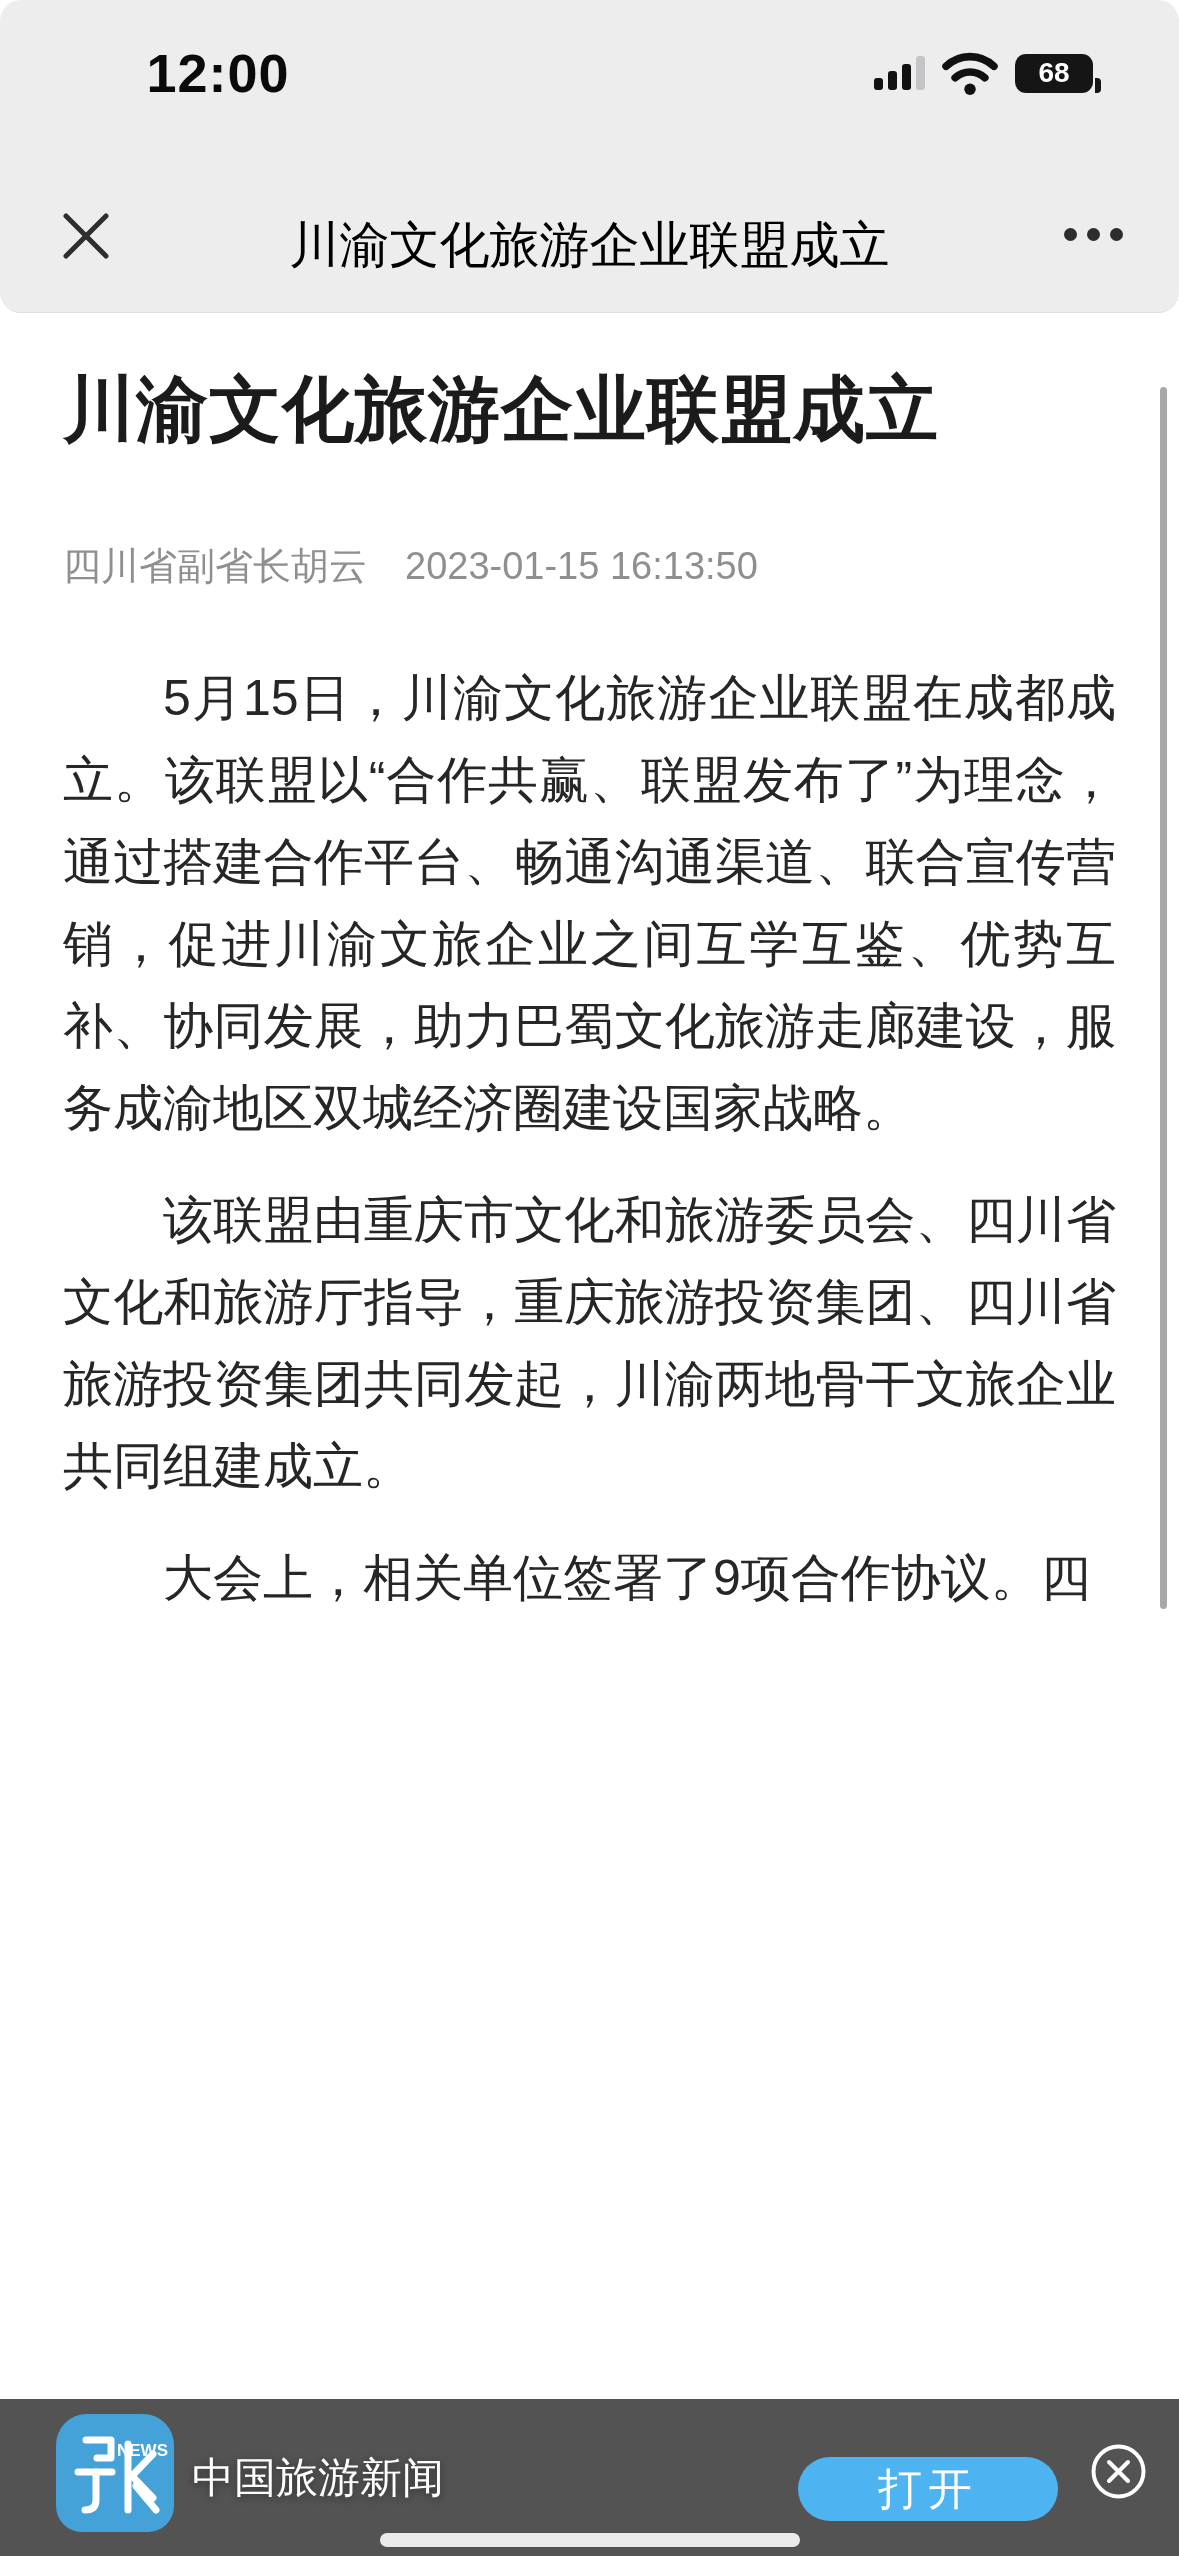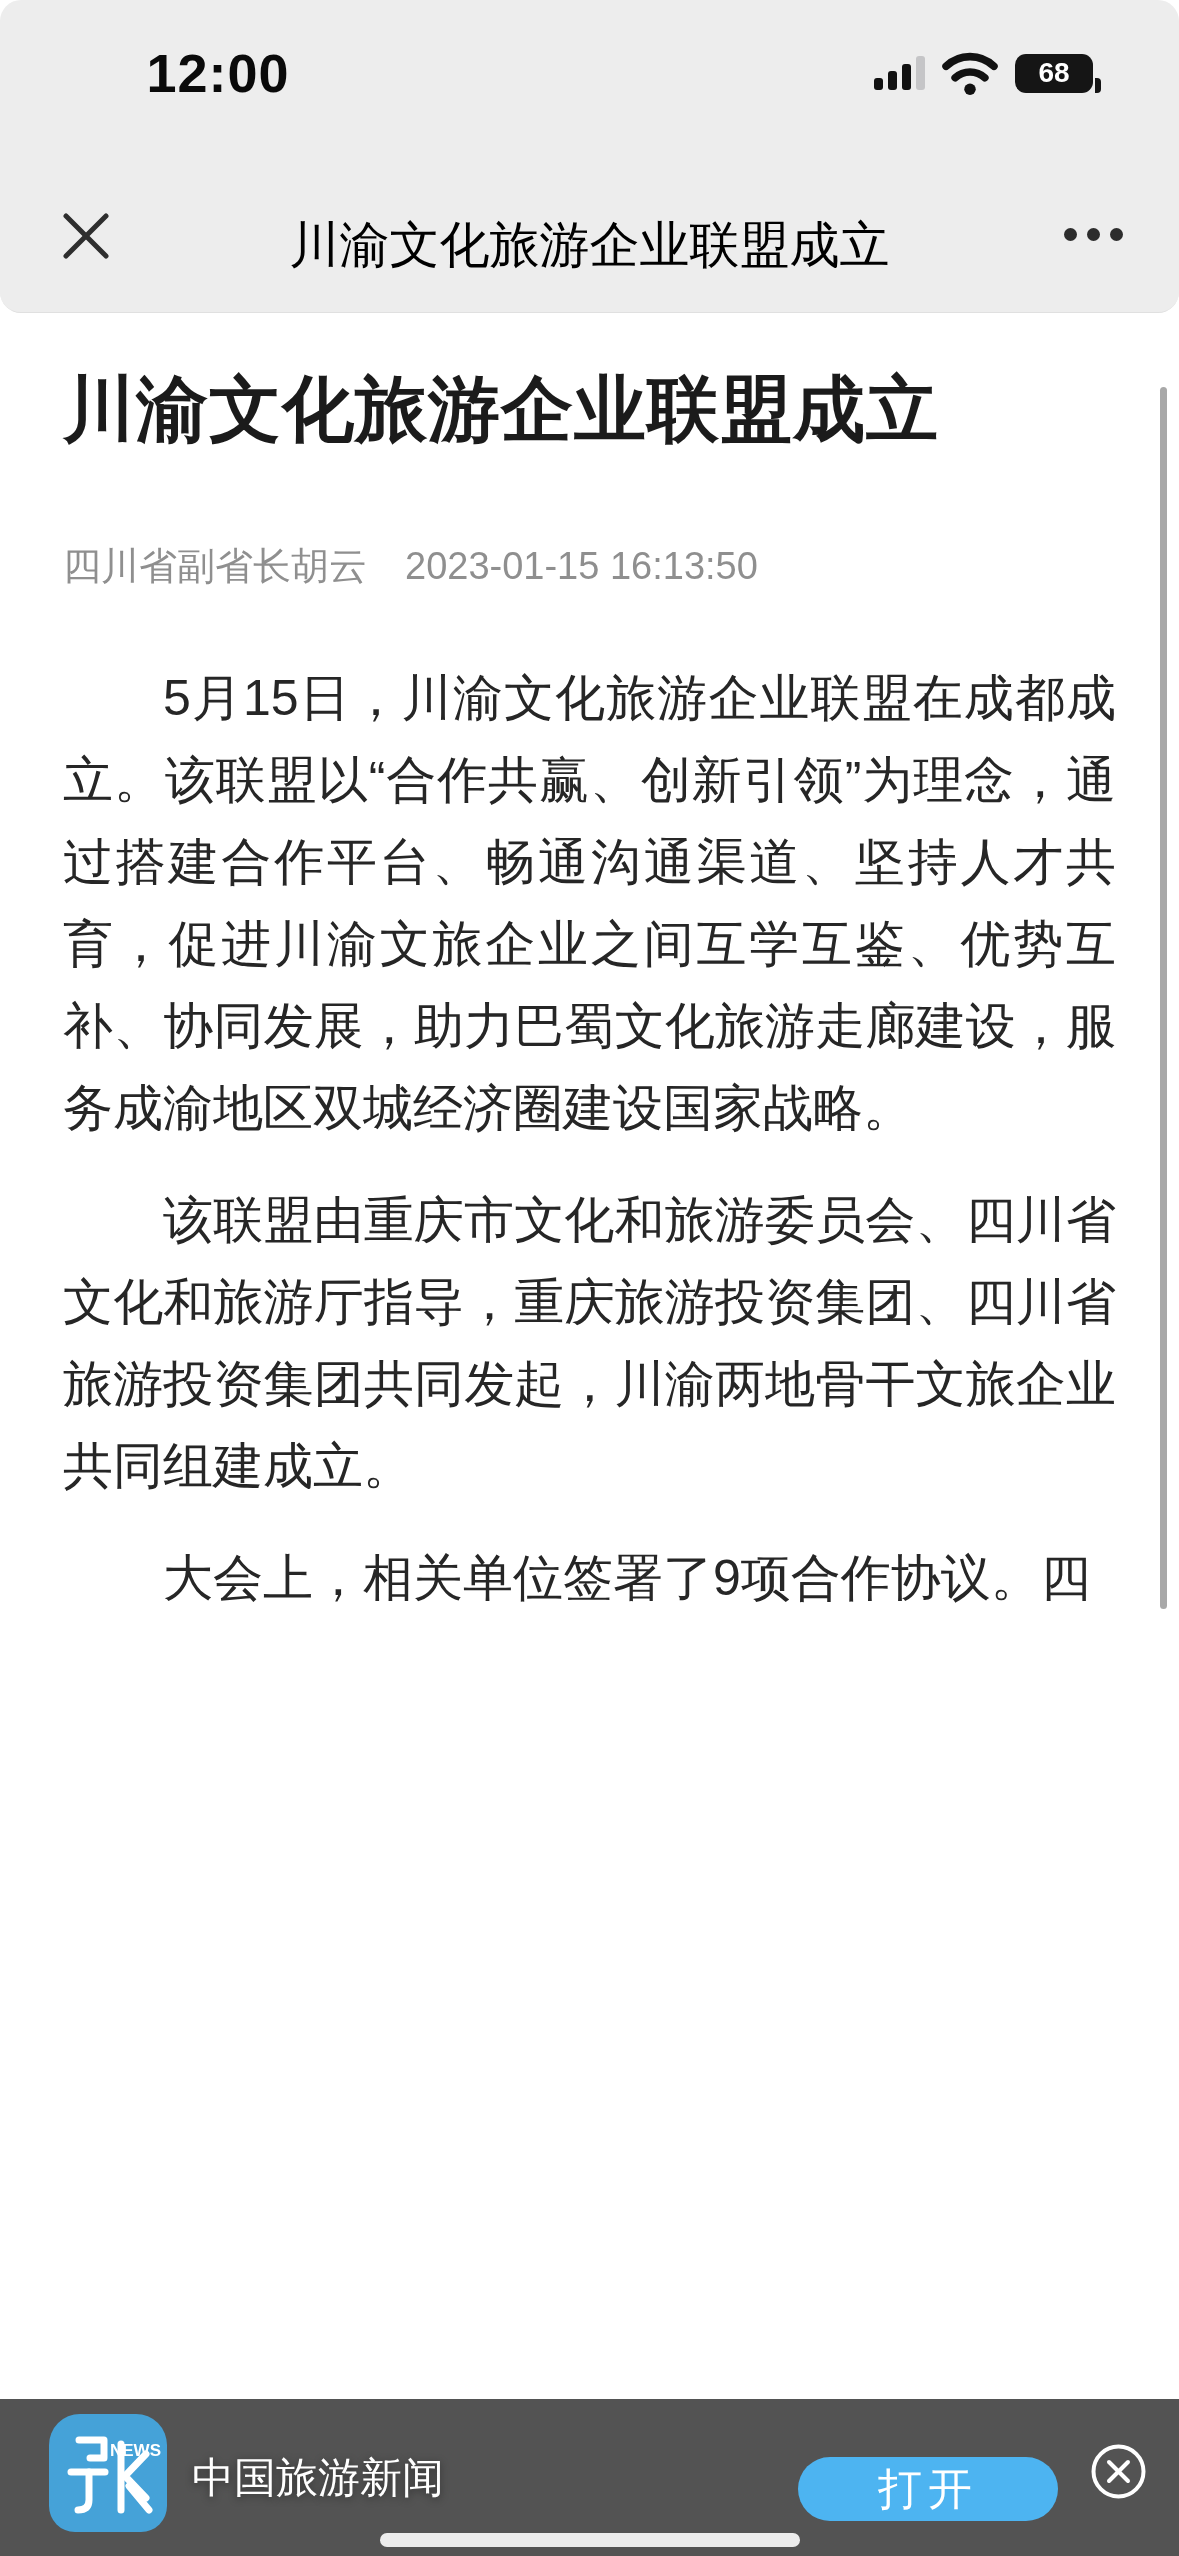--- a/index.html
+++ b/index.html
@@ -61,21 +61,21 @@
     position:absolute; top:387px; right:12px; width:7px; height:1222px;
     background:#a8a8a8; border-radius:4px; z-index:6;
   }
 
   
   .banner {
     position:absolute; left:0; bottom:0; width:1179px; height:157px;
     background:rgba(64,64,64,0.90); z-index:10;
   }
   .app-icon {
-    position:absolute; left:49px; top:15px; width:118px; height:140px;
+    position:absolute; left:56px; top:15px; width:118px; height:140px;
     border-radius:31px; overflow:hidden; cursor:pointer;
   }
   .app-name {
     position:absolute; left:192px; top:51px; font-size:42px; font-weight:400; color:#ffffff;
     text-shadow:0 2px 8px rgba(0,0,0,0.45); white-space:nowrap;
   }
   .open-btn {
     position:absolute; left:798px; top:21px; width:260px; height:64px;
     border:none; border-radius:45px; background:#4db4f1; color:#fff;
     font-size:44px; font-family:inherit; letter-spacing:6px; cursor:pointer;margin-top:37px;
@@ -130,21 +130,21 @@
         </div>
     </div>
   </div>
 
   <div class="content">
     <div class="article">
       <h1>川渝文化旅游企业联盟成立</h1>
       <div class="meta">
         <span class="src">四川省副省长胡云</span><span class="date">2023-01-15 16:13:50</span>
       </div>
-      <p class="first">5月15日，川渝文化旅游企业联盟在成都成立。该联盟以“合作共赢、创新引领”为理念，通过搭建合作平台、畅通沟通渠道、坚持人才共育，促进川渝文旅企业之间互学互鉴、优势互补、协同发展，助力巴蜀文化旅游走廊建设，服务成渝地区双城经济圈建设国家战略。</p>
+      <p class="first">5月15日，川渝文化旅游企业联盟在成都成立。该联盟以“合作共赢、联盟发布了”为理念，通过搭建合作平台、畅通沟通渠道、联合宣传营销，促进川渝文旅企业之间互学互鉴、优势互补、协同发展，助力巴蜀文化旅游走廊建设，服务成渝地区双城经济圈建设国家战略。</p>
       <p>该联盟由重庆市文化和旅游委员会、四川省文化和旅游厅指导，重庆旅游投资集团、四川省旅游投资集团共同发起，川渝两地骨干文旅企业共同组建成立。</p>
       <p>大会上，相关单位签署了9项合作协议。四</p>
     </div>
   </div>
 
   <div class="scrollbar"></div>
 
   <div class="banner">
     <div class="app-icon">
       <svg width="118" height="118" viewBox="0 0 118 118">

